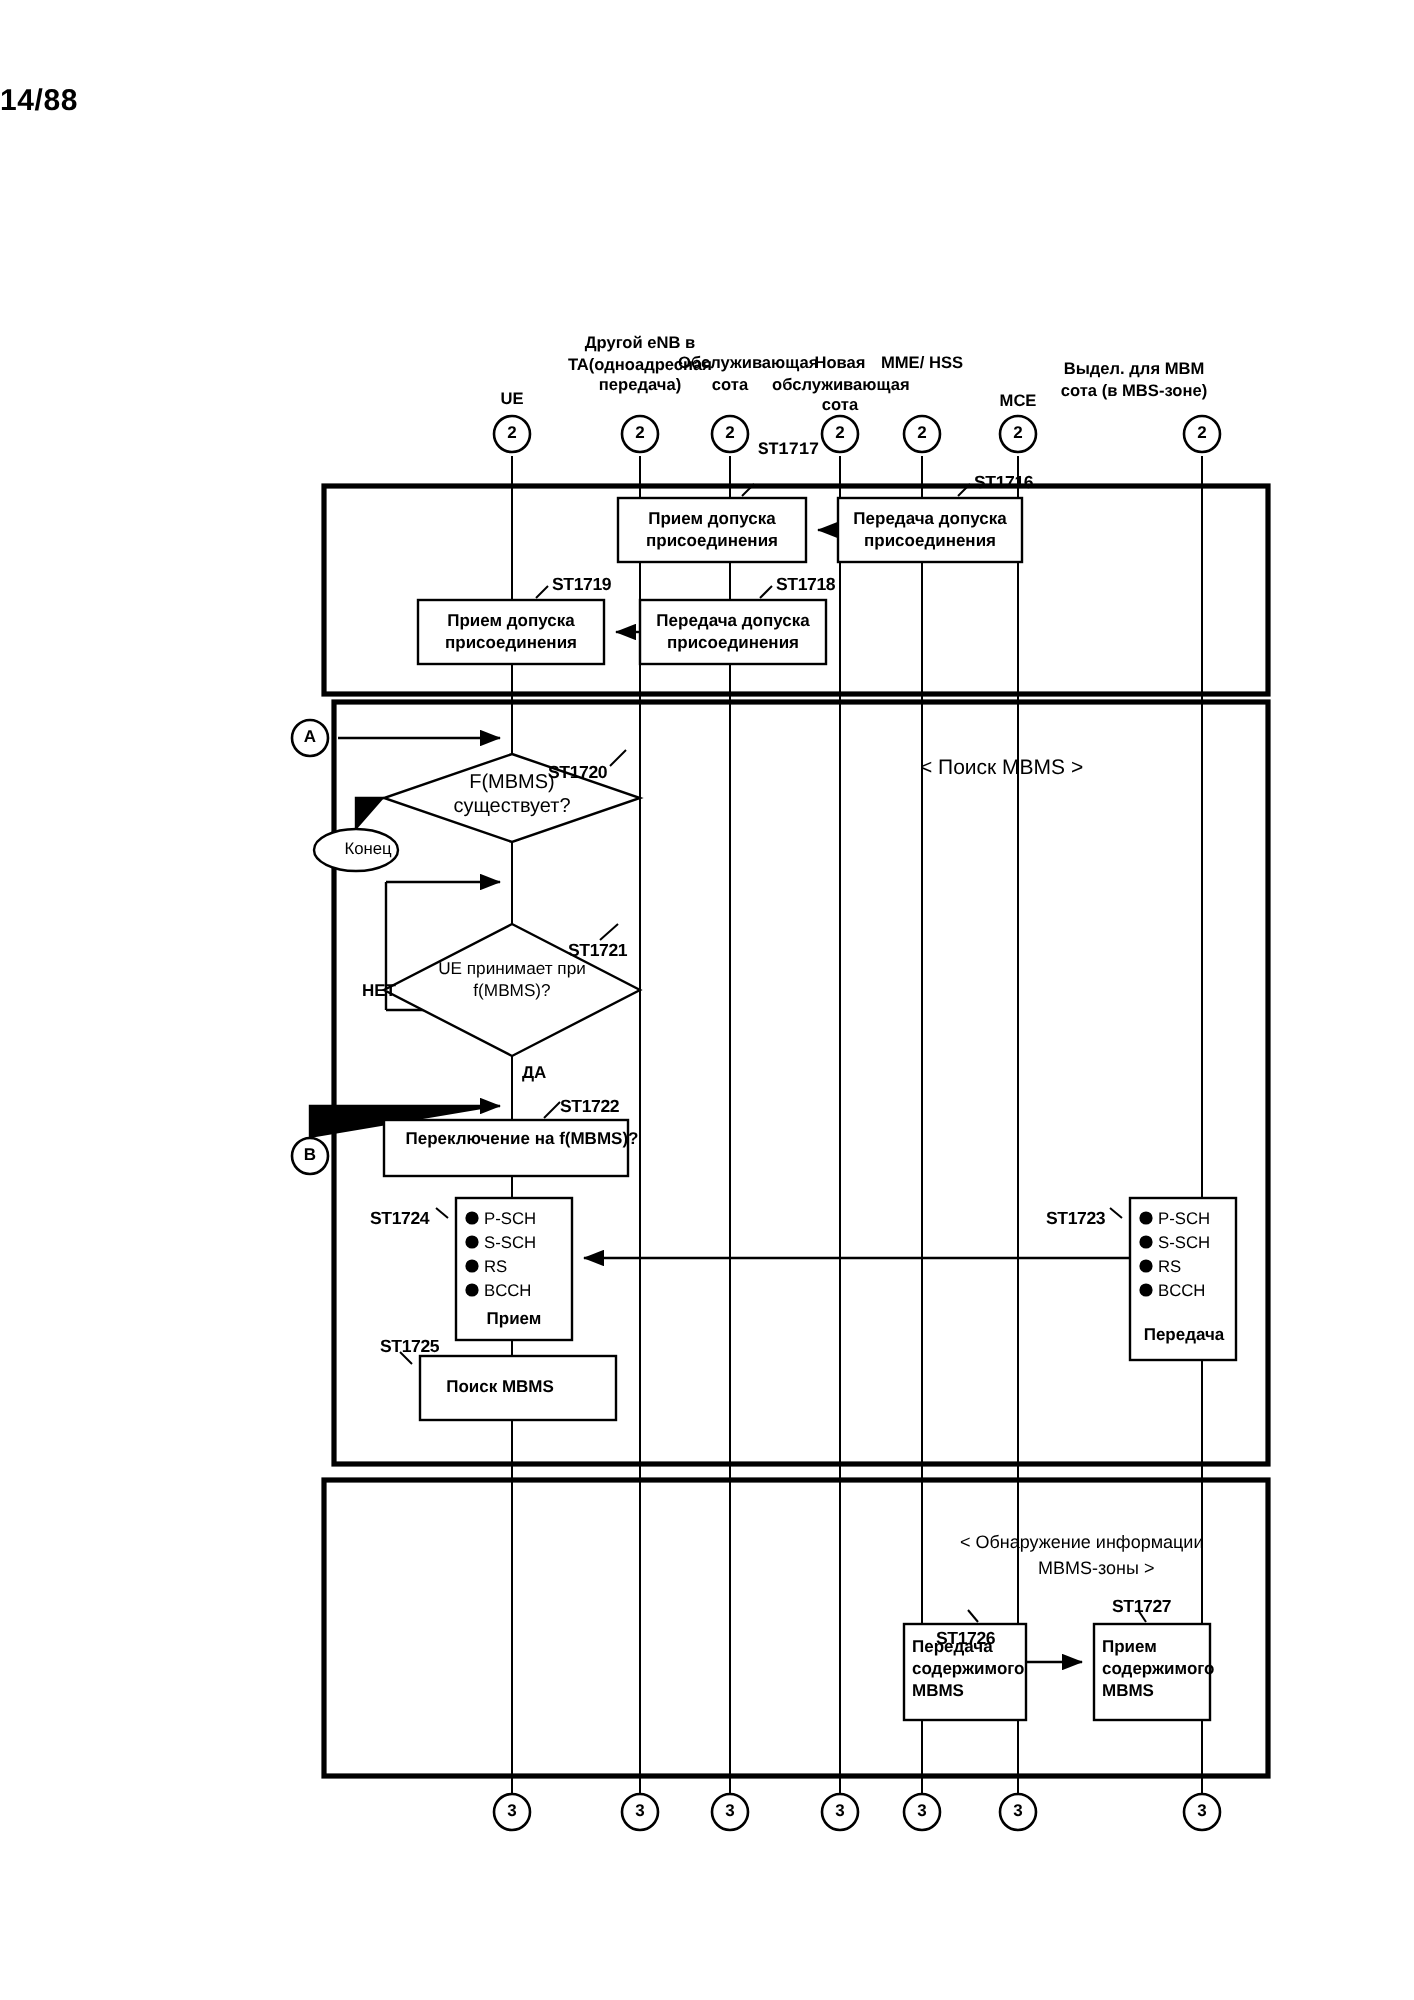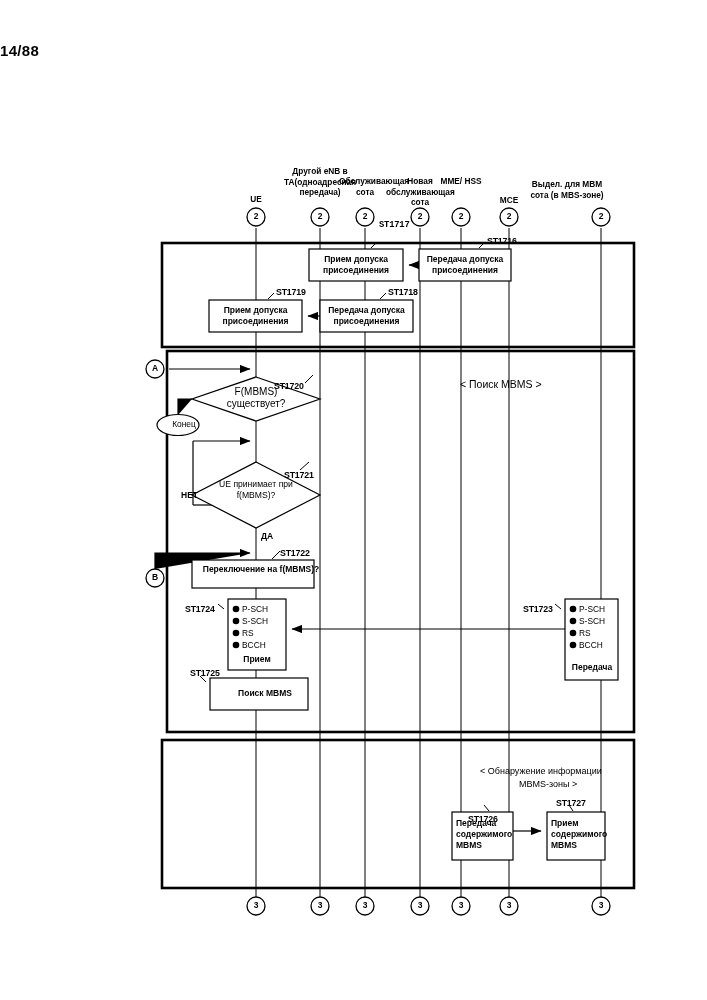--- a/index.html
+++ b/index.html
@@ -219,21 +219,21 @@
   <div class="boxlbl" style="left:229px;top:654px;width:56px;">Прием</div>
 
   <div class="stlbl" style="left:523px;top:604px;">ST1723</div>
   <div class="bul" style="left:579px;top:604px;">P-SCH</div>
   <div class="bul" style="left:579px;top:616px;">S-SCH</div>
   <div class="bul" style="left:579px;top:628px;">RS</div>
   <div class="bul" style="left:579px;top:640px;">BCCH</div>
   <div class="boxlbl" style="left:566px;top:662px;width:52px;">Передача</div>
 
   <div class="stlbl" style="left:190px;top:668px;">ST1725</div>
-  <div class="boxlbl" style="left:212px;top:688px;width:106px;">Поиск MBMS</div>
+  <div class="boxlbl" style="left:197px;top:688px;width:106px;">Поиск MBMS</div>
 
   <div class="stlbl" style="left:468px;top:798px;margin-top:16px;">ST1726</div>
   <div class="boxlbl" style="left:456px;top:818px;width:56px;text-align:left;">Передача содержимого MBMS</div>
 
   <div class="stlbl" style="left:556px;top:798px;">ST1727</div>
   <div class="boxlbl" style="left:551px;top:818px;width:52px;text-align:left;">Прием содержимого MBMS</div>
 
   <div class="ann" style="left:460px;top:378px;">&lt;      Поиск MBMS      &gt;</div>
   <div class="ann" style="left:480px;top:766px;font-size:9px;">&lt;  Обнаружение информации</div>
   <div class="ann" style="left:519px;top:779px;font-size:9px;">MBMS-зоны  &gt;</div>

